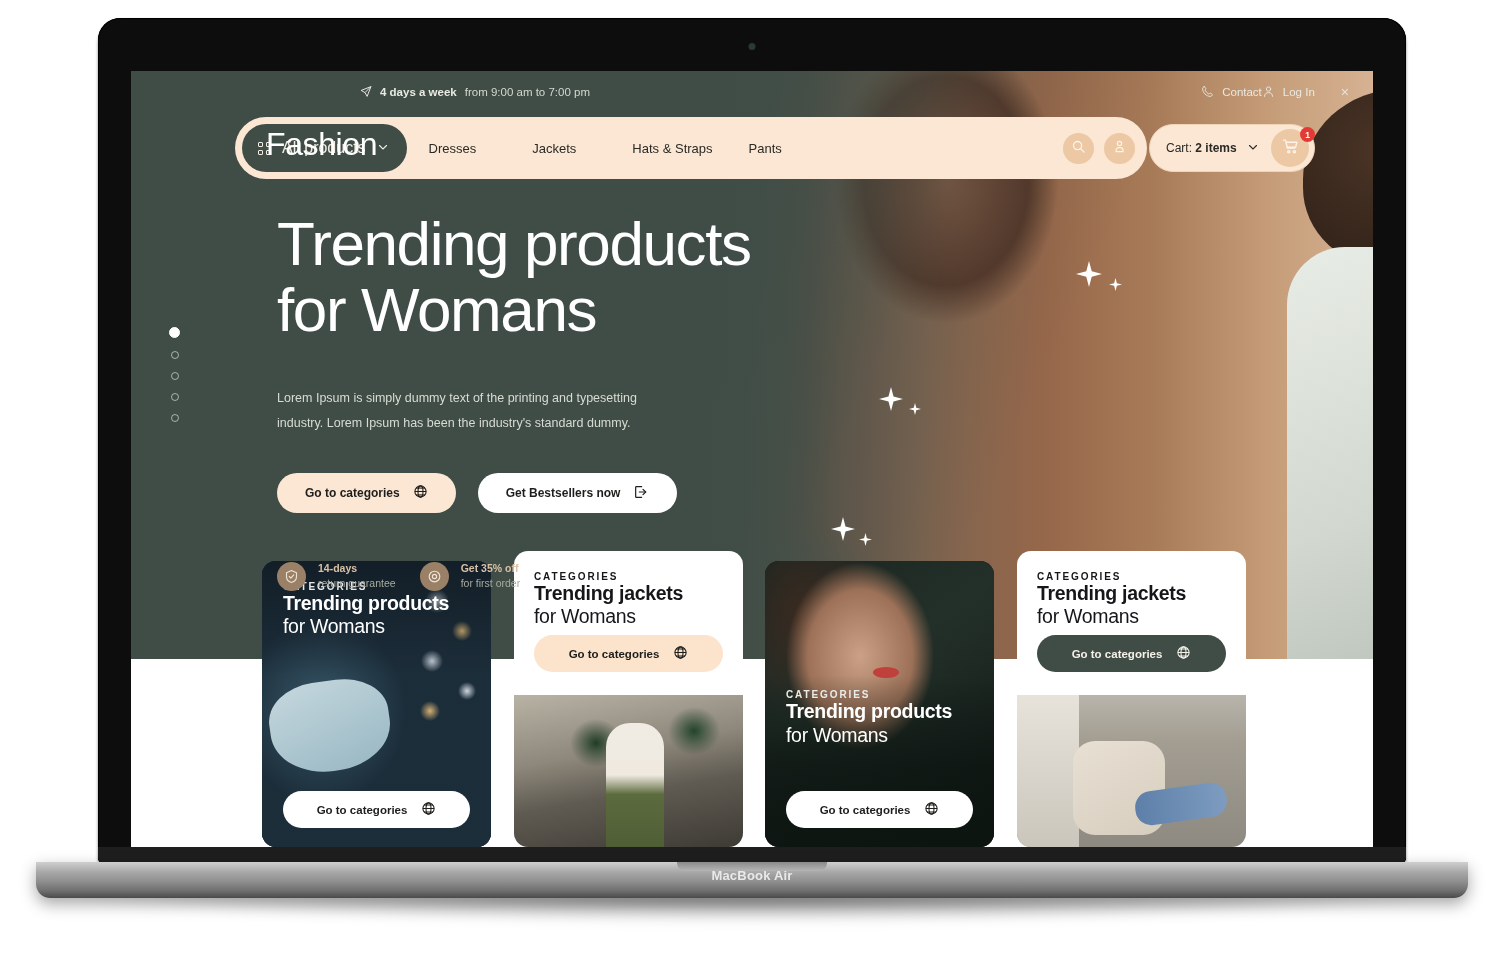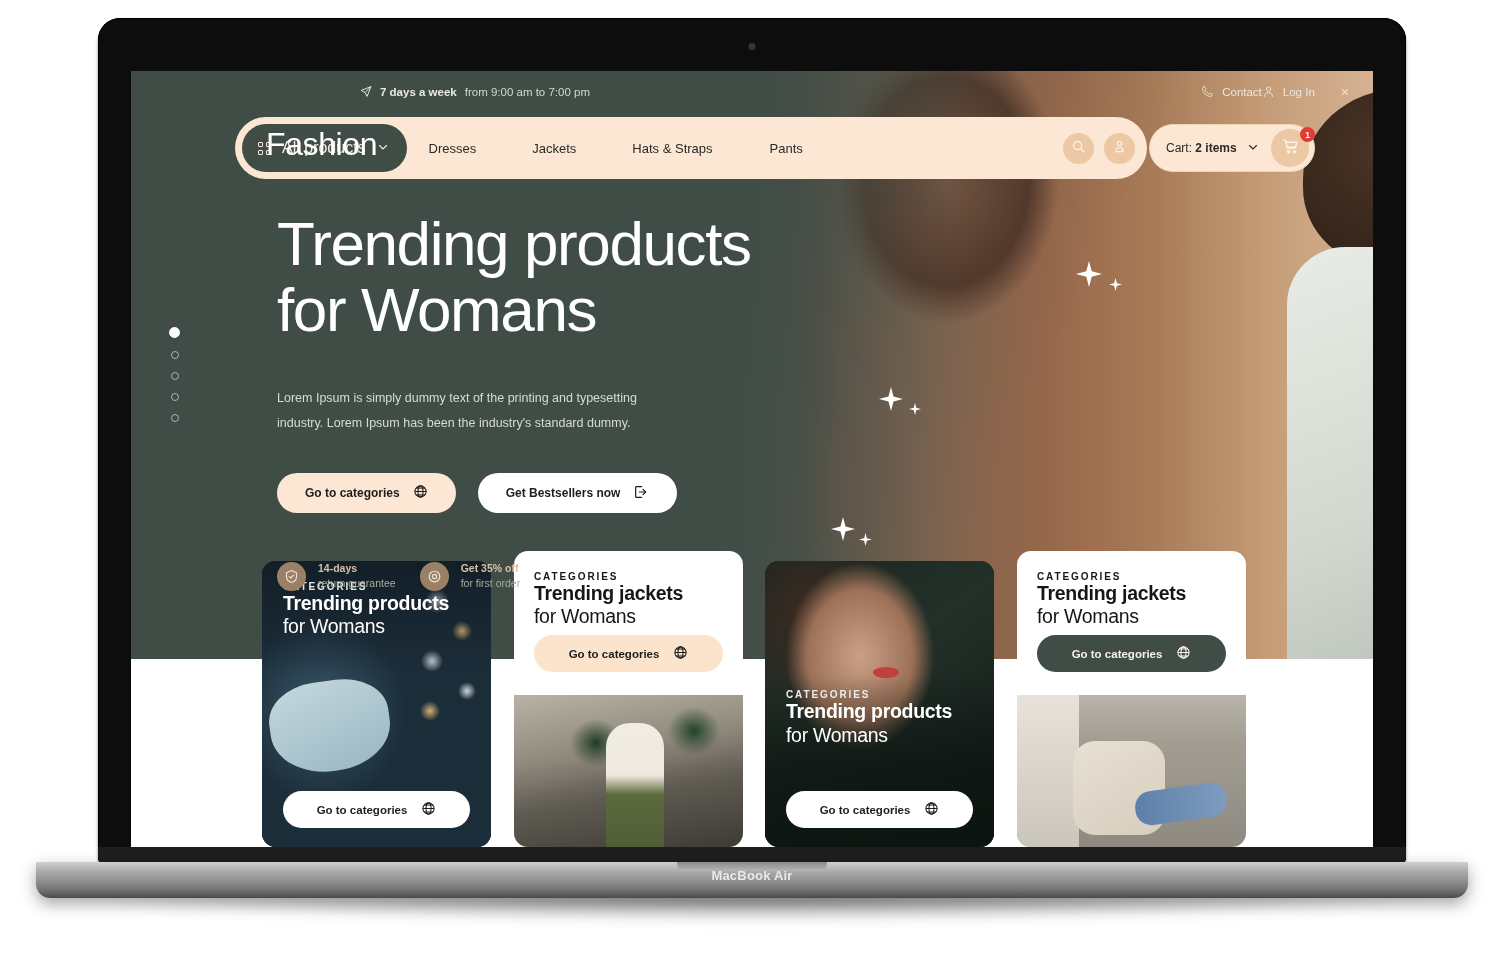--- a/index.html
+++ b/index.html
@@ -139,21 +139,21 @@
     display:flex;align-items:center;gap:11px;
     color:#f2ece3;font-size:16px;cursor:pointer;min-width:140px;
   }
   .grid-icon{display:grid;grid-template-columns:5px 5px;grid-template-rows:5px 5px;gap:3px;}
   .grid-icon i{display:block;width:5px;height:5px;border:1.3px solid #f2ece3;border-radius:1px;}
   .chev{margin-left:auto;}
   .navlinks{display:flex;align-items:center;gap:0;margin-left:22px;}
   .navlinks a{
     color:#2a2a26;font-size:13px;text-decoration:none;cursor:pointer;white-space:nowrap;
   }
-  .nl1{margin-right:56px;} .nl2{margin-right:56px;} .nl3{margin-right:57px;}
+  .nl1{margin-right:56px;} .nl2{margin-right:56px;} .nl3{margin-right:36px;}
   .navicons{margin-left:auto;display:flex;align-items:center;gap:10px;margin-right:12px;}
   .cic{width:31px;height:31px;border-radius:50%;background:#ecc8a4;display:flex;align-items:center;justify-content:center;cursor:pointer;}
 
   .brand{
     position:absolute;left:135px;top:55px;z-index:23;
     color:#fff;font-size:32px;letter-spacing:-.4px;
   }
 
   .cartpill{
     position:absolute; right:-168px; top:7px;
@@ -339,21 +339,21 @@
         </div>
 
         <div class="topbar">
           <div class="hours">
             <span>
               <svg width="13" height="13" viewBox="0 0 24 24" fill="none" stroke="#e9eae3" stroke-width="1.8" stroke-linejoin="round">
                   <path d="M22 3 L11 14"></path>
                   <path d="M22 3 L15 21 L11 14 L4 10 Z"></path>
                 </svg>
             </span>
-            <b>7 days a week</b>
+            <b>4 days a week</b>
             <span class="light">from 9:00 am to 7:00 pm</span>
           </div>
           <div class="topright">
             <div class="ti">
               <span>
                 <svg width="13" height="13" viewBox="0 0 24 24" fill="none" stroke="#e8e9e2" stroke-width="1.7" stroke-linecap="round">
                     <path d="M6 3 C5 3 3 5 3 7 c0 7 7 14 14 14 2 0 4-2 4-3 0-1-3-3-4-3-1 0-1.5 1.5-2.5 1.5 C13 16.5 7.5 11 7.5 9.5 7.5 8.5 9 8 9 7 9 6 7 3 6 3 Z"></path>
                   </svg>
               </span>
               <span>Contact</span>

